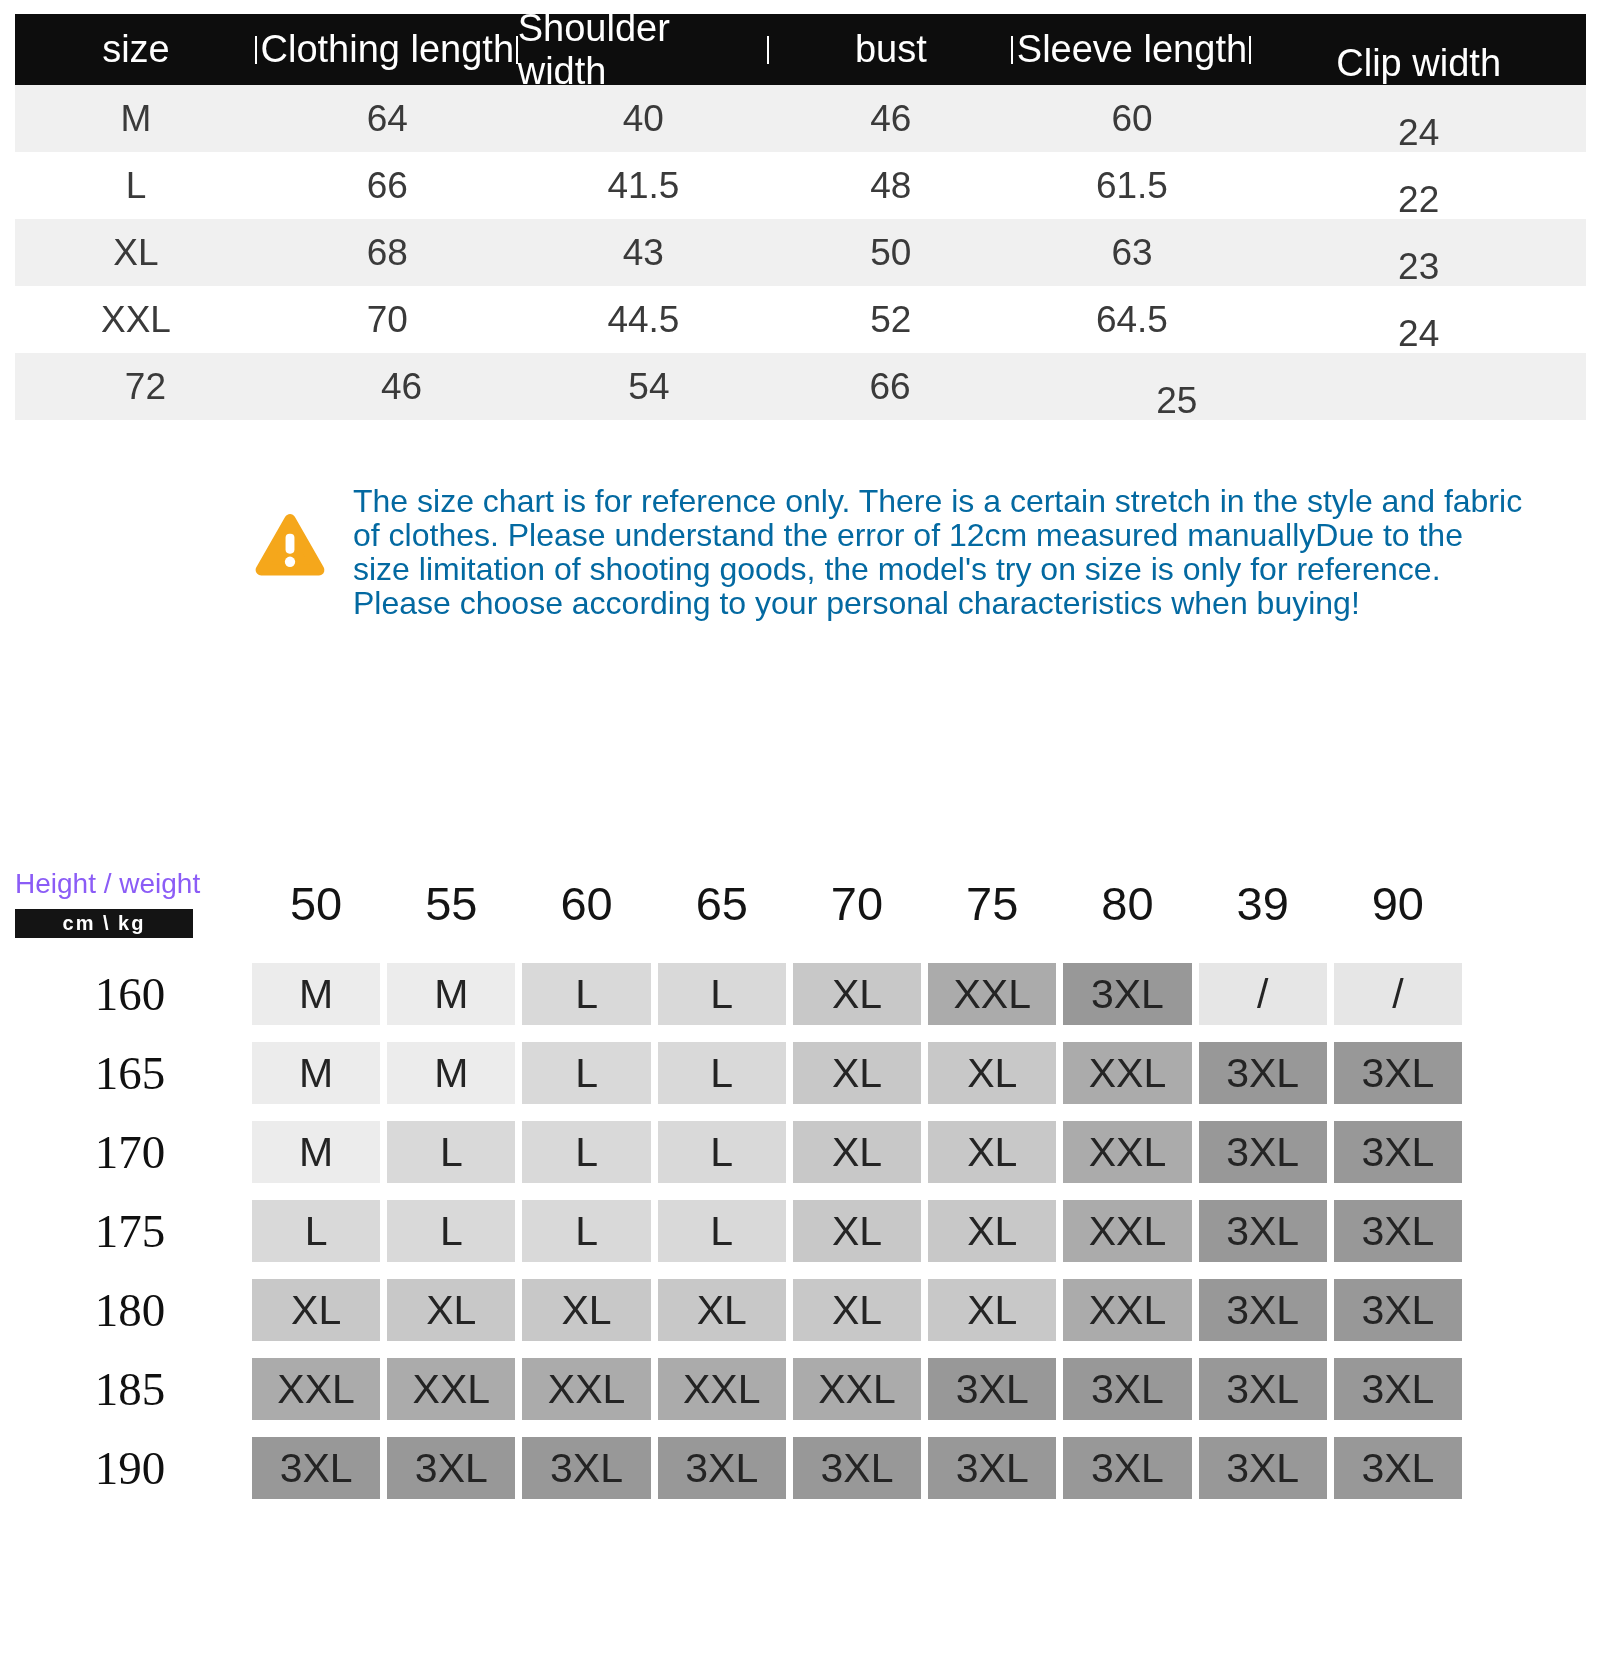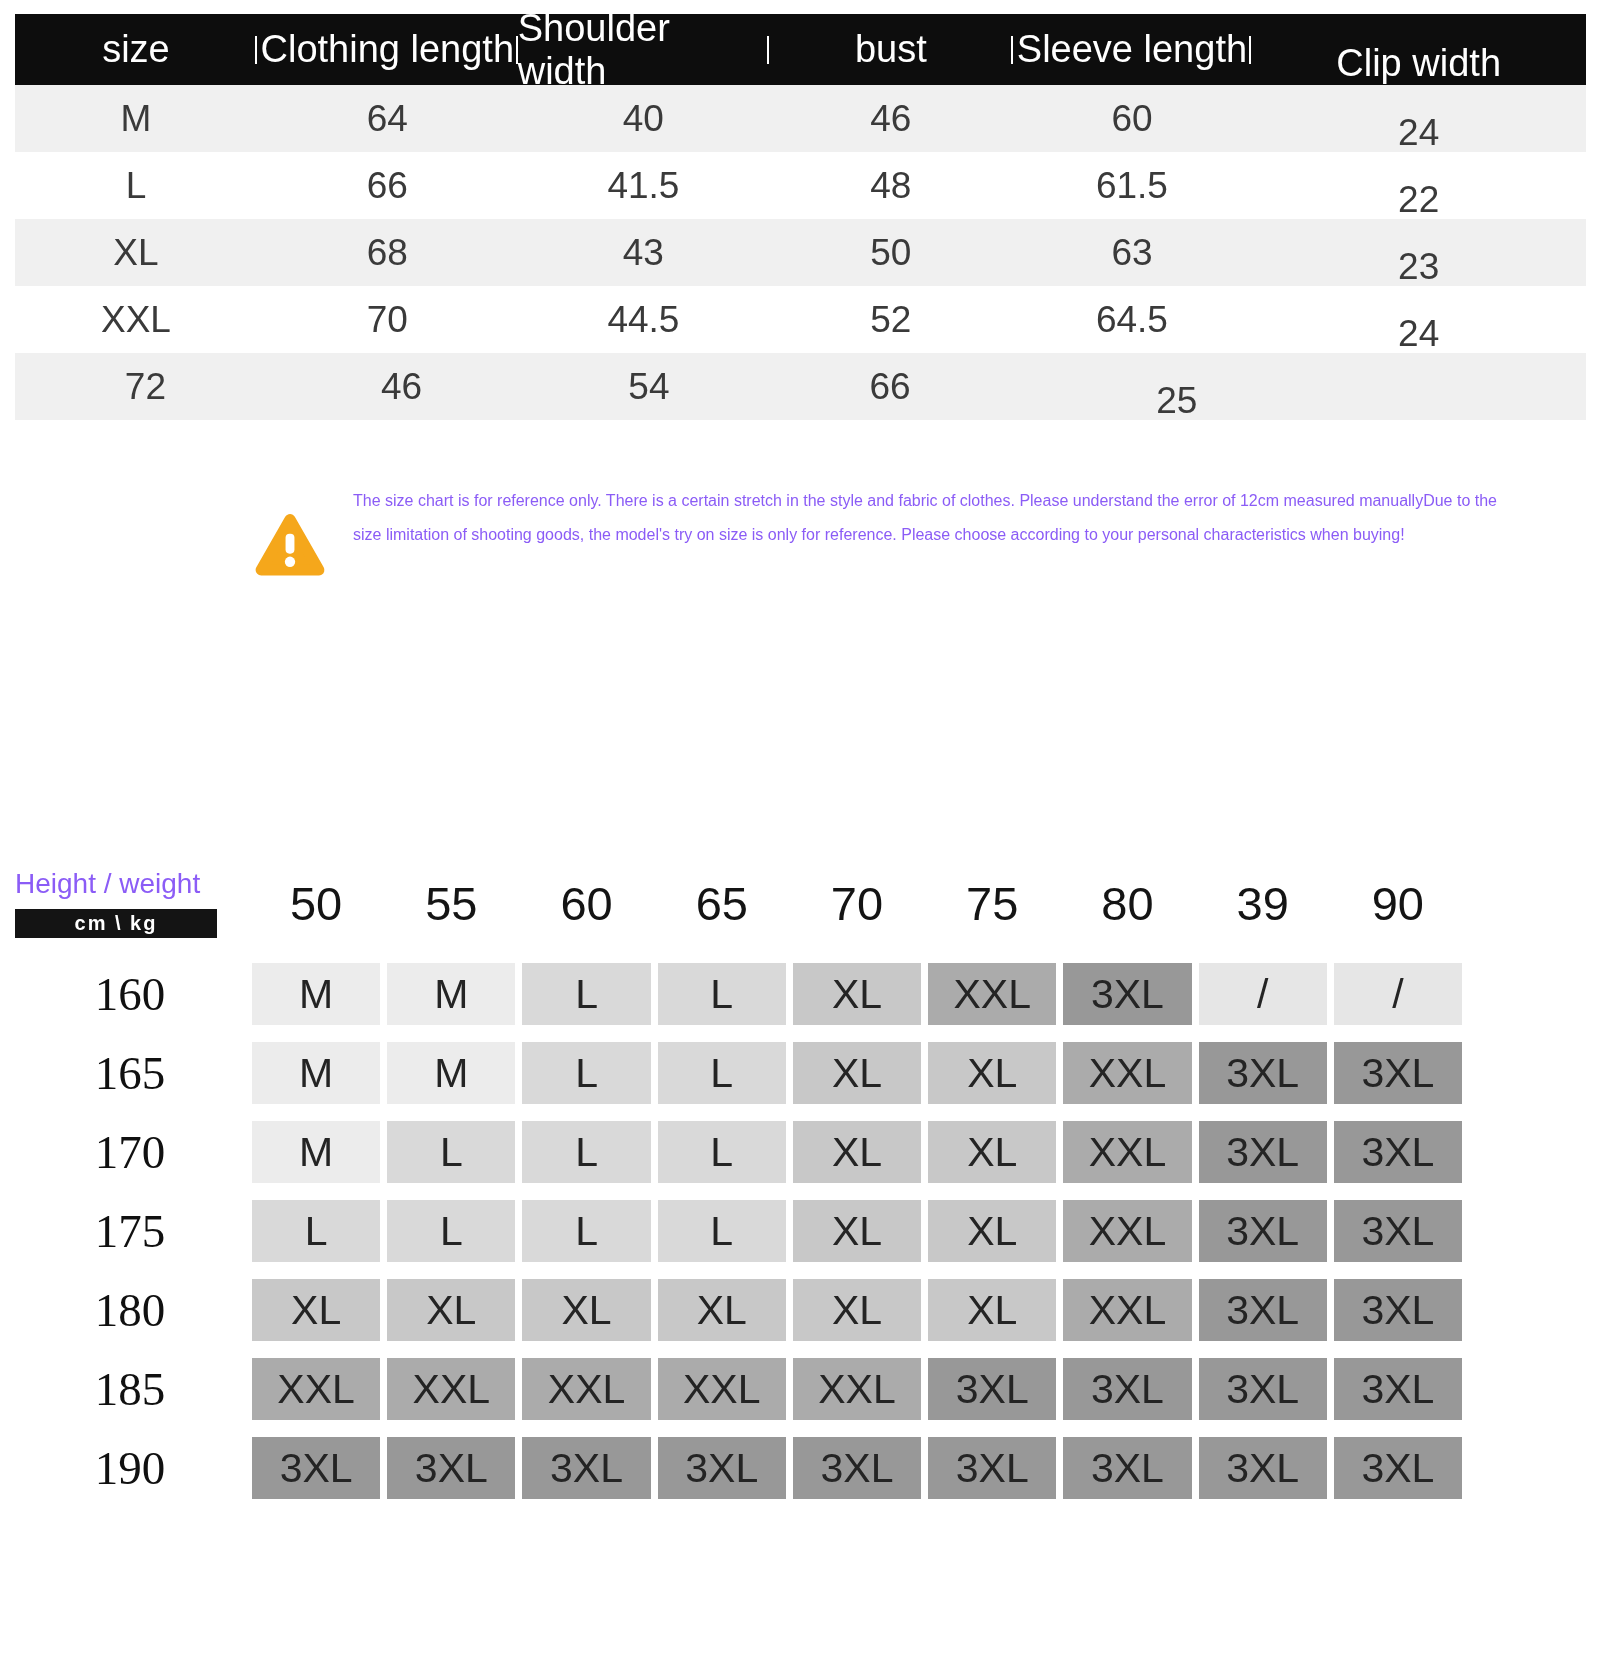--- a/index.html
+++ b/index.html
@@ -18,30 +18,30 @@
   .head .st-cell{font-size:38px;color:#ffffff;}
   .head .st-cell:not(:last-child)::after{
     content:"";position:absolute;right:0;top:50%;transform:translateY(-50%);
     width:2px;height:28px;background:#ffffff;}
   .c0{width:15.4%;}.c1{width:16.6%;}.c2{width:16.0%;}
   .c3{width:15.5%;}.c4{width:15.2%;}.c5{width:21.3%;margin-top:28px;}
 
   
   .notice{position:absolute;left:253px;top:484px;display:flex;gap:26px;}
   .warn-icon{width:74px;height:74px;margin-top:26px;flex:0 0 auto;}
-  .notice-text{width:1170px;font-size:16px;line-height:34px;color:#8b5cf6;}
+  .notice-text{width:1170px;font-size:32px;line-height:34px;color:#0369a1;}
 
   
   .matrix{position:absolute;left:15px;top:860px;width:1447px;
     display:grid;grid-template-columns:230px repeat(9,1fr);
     column-gap:7px;row-gap:17px;}
   .mx-corner{display:flex;flex-direction:column;align-items:flex-start;padding-top:8px;}
   .mx-corner-label{font-size:28px;color:#8b5cf6;white-space:nowrap;}
   .mx-unit{margin-top:9px;background:#141414;color:#ffffff;font-size:20px;
-    font-weight:bold;text-align:center;width:178px;padding:3px 12px;letter-spacing:2px;}
+    font-weight:bold;text-align:center;width:178px;padding:3px 0;letter-spacing:2px;}
   .mx-header{display:flex;align-items:center;justify-content:center;
     font-size:47px;color:#141414;height:86px;}
   .mx-rowlabel{display:flex;align-items:center;justify-content:center;
     font-size:47px;color:#101010;font-family:Liberation Serif, serif;}
   .mx-cell{height:62px;display:flex;align-items:center;justify-content:center;
     font-size:41px;color:#242424;}
   .v-m{background:#ececec;}
   .v-l{background:#d9d9d9;}
   .v-xl{background:#c8c8c8;}
   .v-xxl{background:#ababab;}

